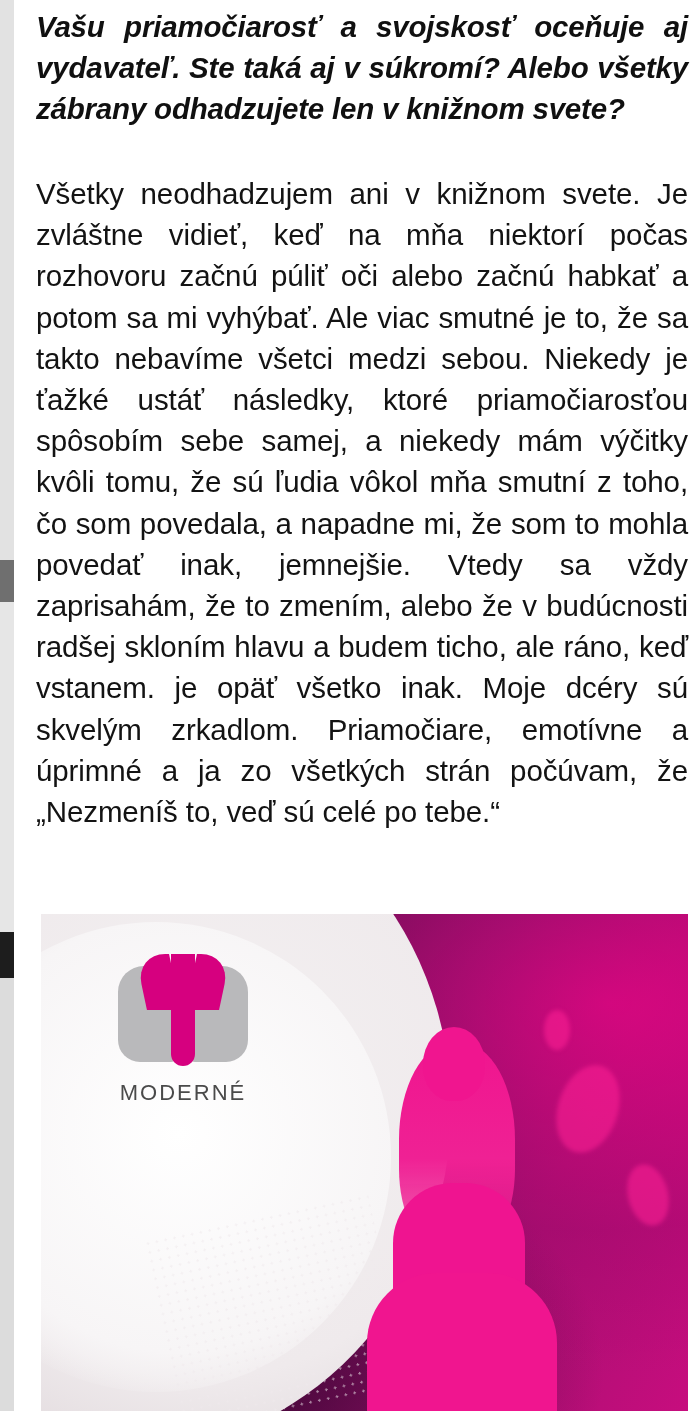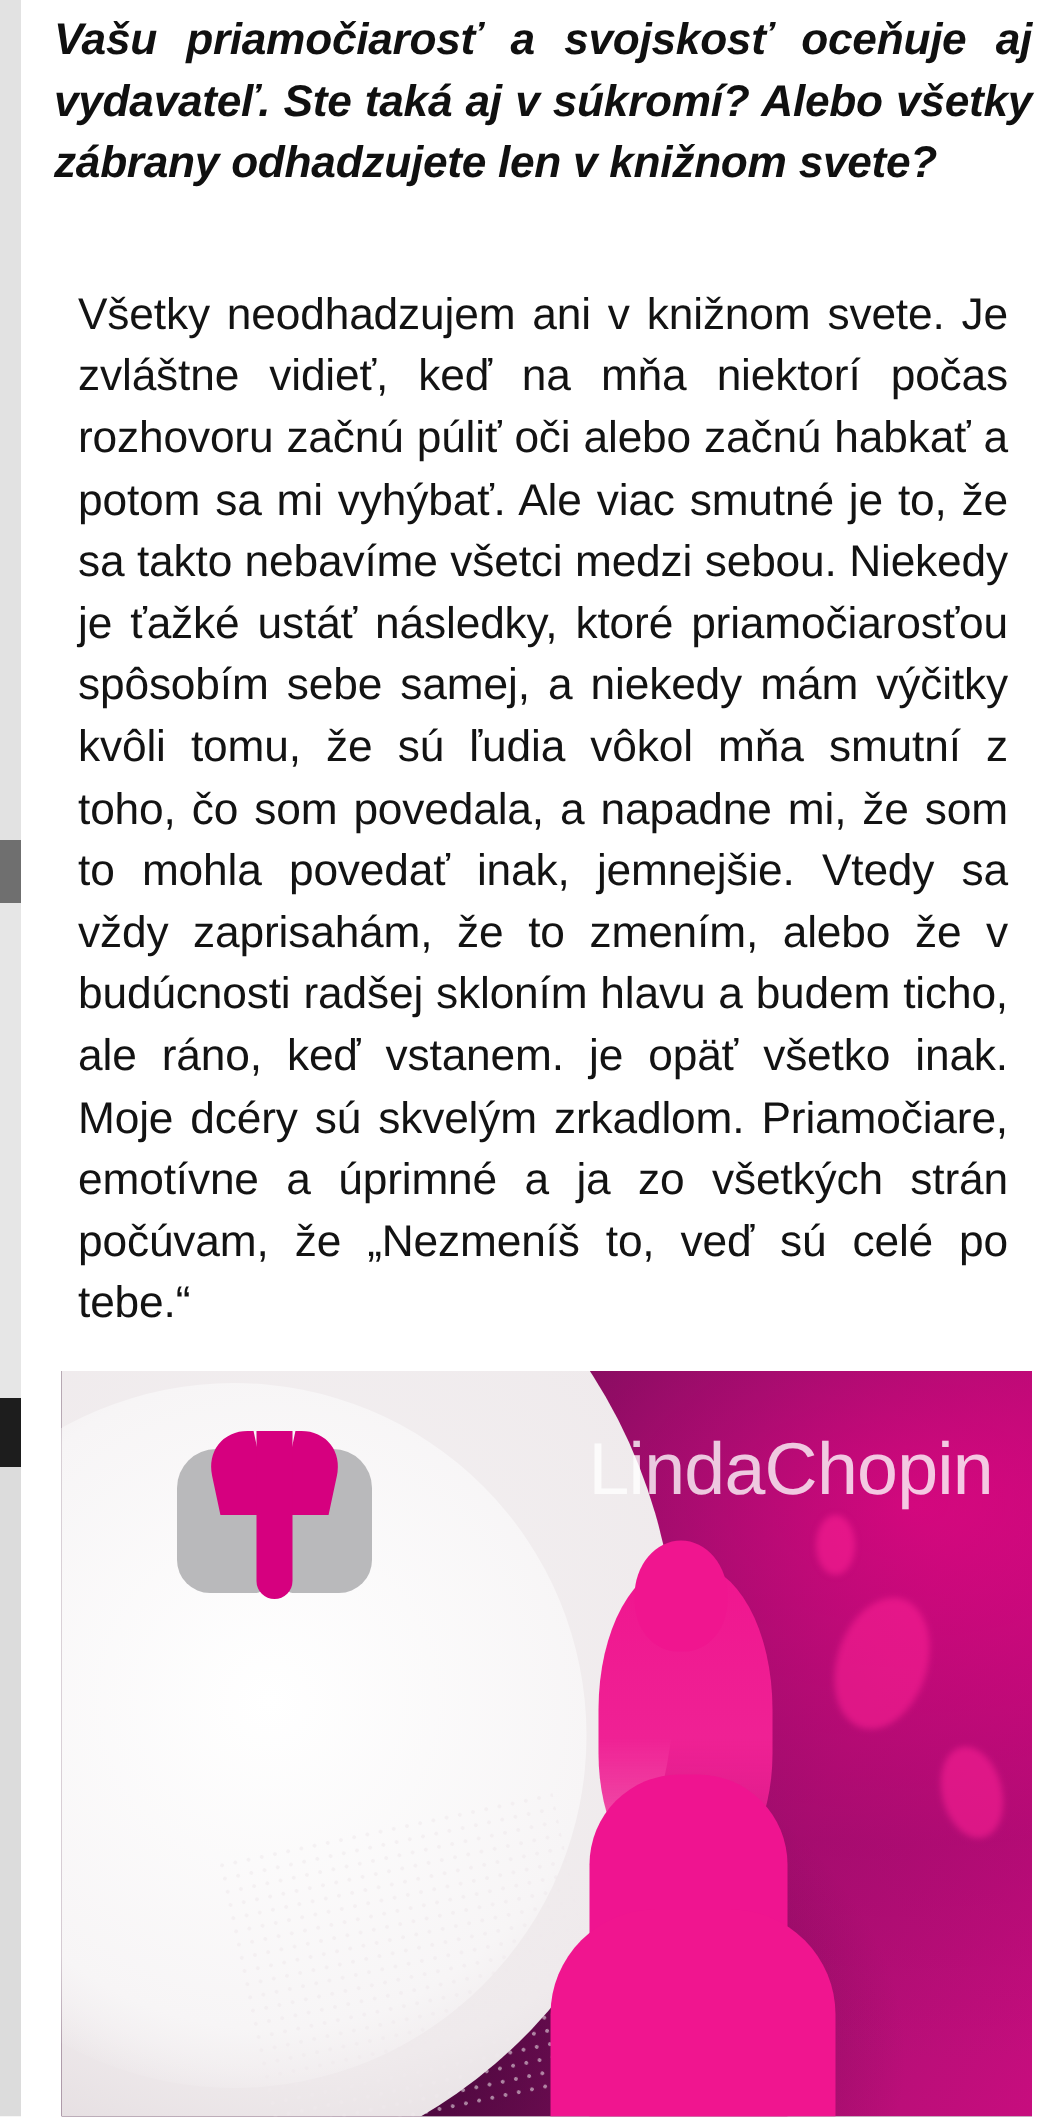--- a/index.html
+++ b/index.html
@@ -54,21 +54,21 @@
     font-style: italic;
     font-size: 29.5px;
     line-height: 41px;
     letter-spacing: -0.2px;
     text-align: justify;
     text-justify: inter-word;
     color: #101010;
   }
 
   .answer {
-    margin: 16px;
+    margin: 0;
     padding-top: 44px;
     font-weight: 400;
     font-size: 29.5px;
     line-height: 41.2px;
     letter-spacing: -0.1px;
     text-align: justify;
     text-justify: inter-word;
     color: #131313;
   }
 
@@ -251,24 +251,24 @@
 
     <div class="logo">
       <div class="logo-mark">
         <span class="page-l"></span>
         <span class="page-r"></span>
         <span class="wing-l"></span>
         <span class="wing-r"></span>
         <span class="stem"></span>
       </div>
       <div class="logo-text">
+        <div>MODERNÉ</div>
       </div>
     </div>
 
-    <div class="cover-author">LindaChopin</div>
 
     <div class="silhouette">
       <span class="sil-hair"></span>
       <span class="sil-head"></span>
       <span class="sil-body"></span>
       <span class="sil-skirt"></span>
     </div>
     <span class="splash-a"></span>
     <span class="splash-b"></span>
     <span class="splash-c"></span>

